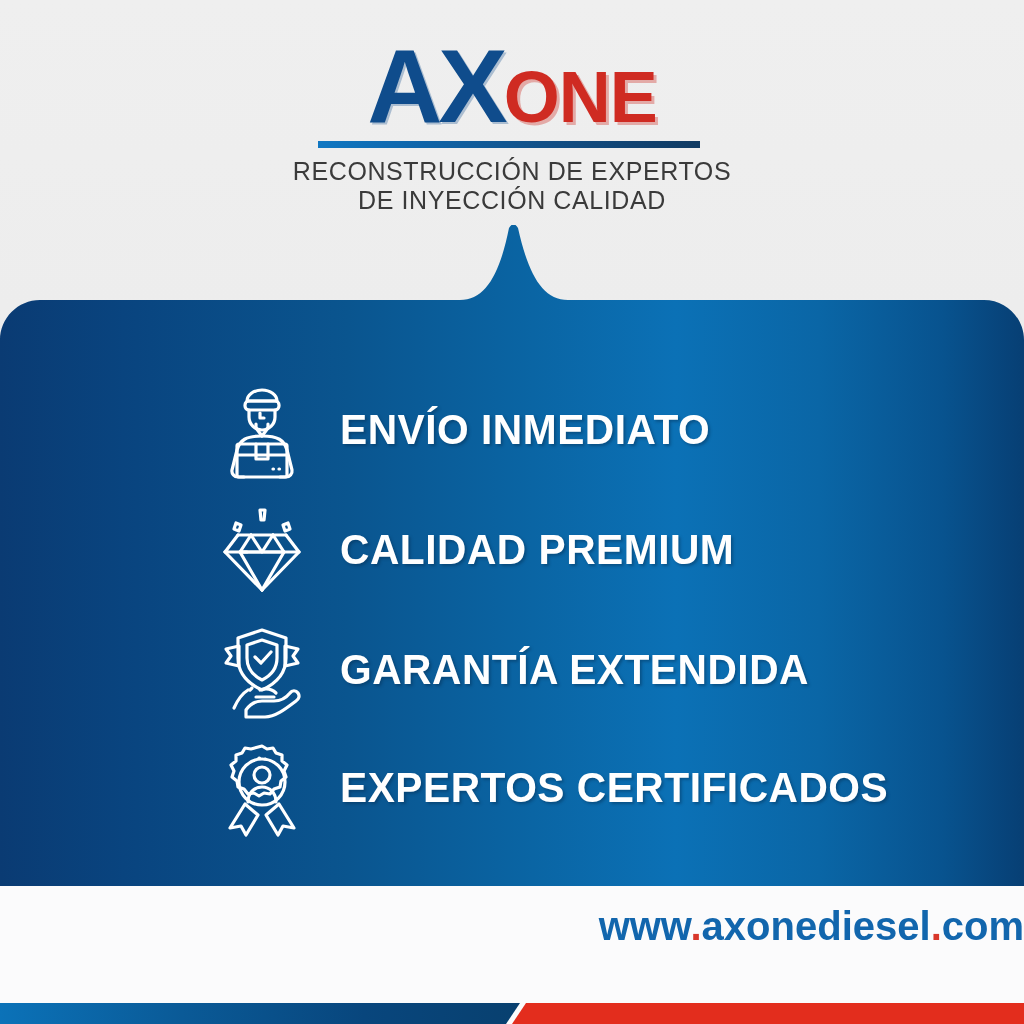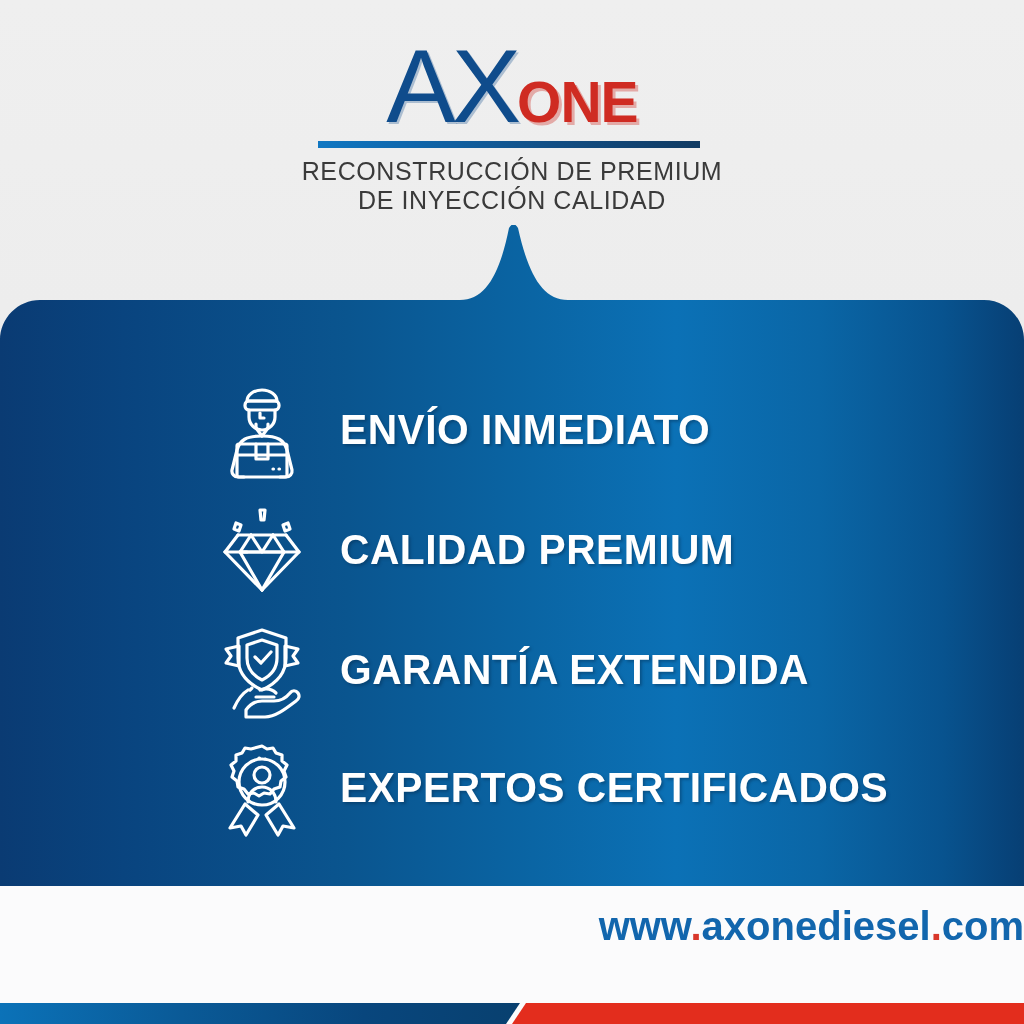--- a/index.html
+++ b/index.html
@@ -37,27 +37,27 @@
     height: 100px;
     line-height: 100px;
     white-space: nowrap;
     font-weight: bold;
     font-size: 96px;
     letter-spacing: -1px;
   }
   #logo-ax {
     color: #0f4c8c;
     font-size: 104px;
-    font-weight: normal;
+    font-weight: bold;
     letter-spacing: -4px;
     text-shadow: 2px 2px 0 rgba(15,76,140,0.30);
   }
   #logo-one {
     color: #cf2b22;
-    font-size: 57px;
+    font-size: 72px;
     font-weight: bold;
     letter-spacing: -1px;
     text-shadow: 3px 3px 0 rgba(207,43,34,0.35);
   }
   #logo-rule {
     position: absolute;
     left: 318px;
     top: 141px;
     width: 382px;
     height: 7px;
@@ -163,21 +163,21 @@
 </head>
 <body>
 
 <div id="poster">
 
   <div id="header">
     <div id="logo-wordmark">
       <span id="logo-ax">AX</span><span id="logo-one">ONE</span>
     </div>
     <div id="logo-rule"></div>
-    <div class="logo-tagline" id="tagline-1">RECONSTRUCCIÓN DE PREMIUM</div>
+    <div class="logo-tagline" id="tagline-1">RECONSTRUCCIÓN DE EXPERTOS</div>
     <div class="logo-tagline" id="tagline-2">DE INYECCIÓN CALIDAD</div>
   </div>
 
   <div id="panel">
     <svg width="1024" height="661" viewBox="0 0 1024 661" xmlns="http://www.w3.org/2000/svg">
       <defs>
         <linearGradient id="panelGrad" x1="0" y1="0" x2="1" y2="0">
           <stop offset="0" stop-color="#0a3b73"></stop>
           <stop offset="0.12" stop-color="#09447f"></stop>
           <stop offset="0.34" stop-color="#0a558f"></stop>

